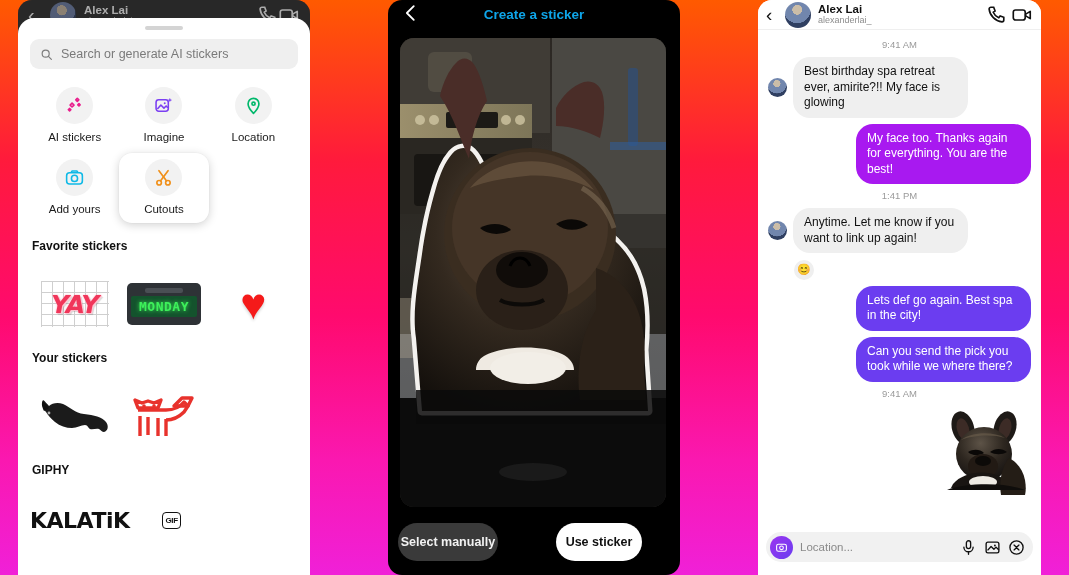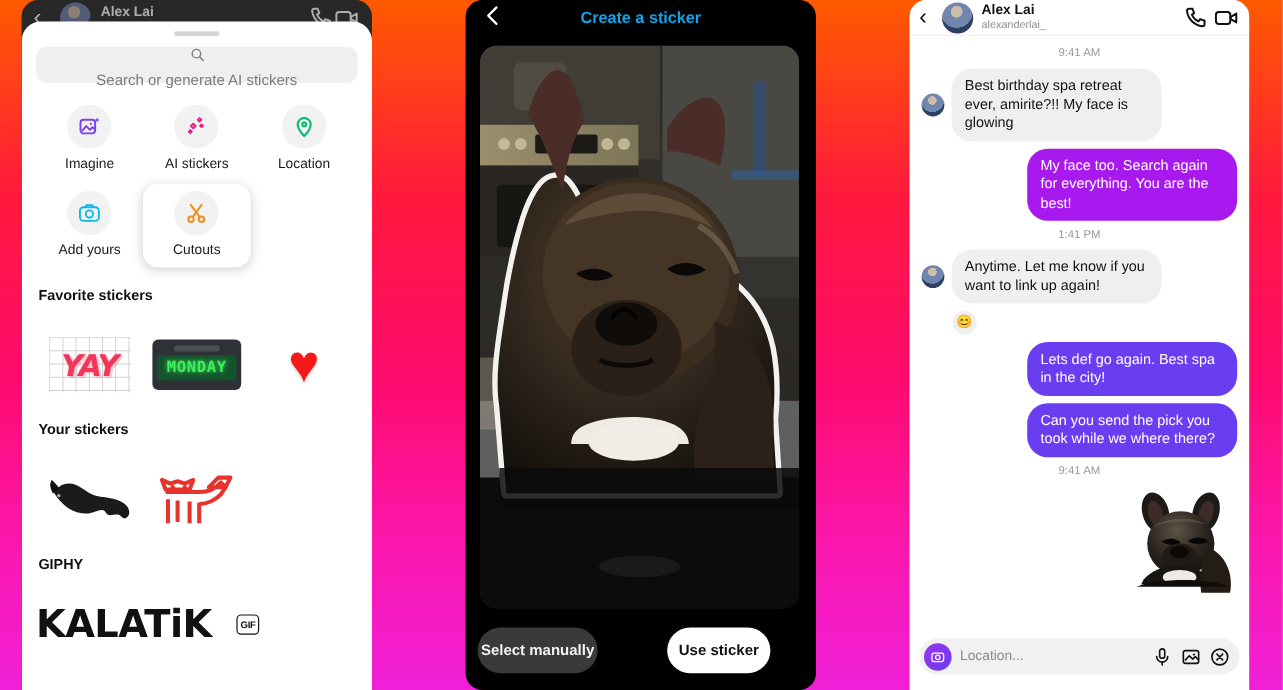--- a/index.html
+++ b/index.html
@@ -35,21 +35,21 @@
   .dim-ic svg { width: 100%; height: 100%; display: block; }
 
   .sheet {
     position: absolute; left: 0; right: 0; top: 18px; bottom: 0;
     background: #fff; border-radius: 16px 16px 0 0;
     padding: 0 12px; overflow: hidden;
   }
   .grabber { width: 38px; height: 4px; border-radius: 3px; background: #d4d4d4; margin: 8px auto 9px; }
   .searchbar {
     height: 30px; background: #efefef; border-radius: 9px;
-    display: flex; align-items: center; padding: 0 10px; gap: 8px; flex-direction: column;
+    display: flex; align-items: center; padding: 0 10px; gap: 8px;
   }
   .searchbar svg { width: 13px; height: 13px; color: #7d7d7d; flex: none; }
   .search-ph { font-size: 12.5px; color: #7a7a7a; }
 
   .tile-grid {
     margin-top: 12px; display: grid; grid-template-columns: repeat(3, 1fr);
     row-gap: 2px; position: relative;
   }
   .tile { display: flex; flex-direction: column; align-items: center; padding: 6px 0 8px; border-radius: 13px; }
   .tile.selected { background: #fff; box-shadow: 0 2px 10px rgba(0,0,0,.18), 0 0 0 .5px rgba(0,0,0,.03); }
@@ -85,21 +85,21 @@
     letter-spacing: .5px; text-shadow: 0 0 4px #3df05a;
   }
   
   .heart { font-size: 44px; line-height: 1; color: #f51a1a; text-shadow: 0 2px 3px rgba(0,0,0,.18); }
 
   
   .dogsil { width: 78px; height: 48px; }
   .catred { width: 68px; height: 60px; }
 
   .giphy-row { display: grid; grid-template-columns: repeat(3, 1fr); align-items: center; margin-top: 12px; }
-  .kalatik { font-family: "DejaVu Sans", sans-serif; font-size: 32px; font-weight: 700; letter-spacing: -.5px; color: #111; }
+  .kalatik { font-family: "DejaVu Sans", sans-serif; font-size: 22px; font-weight: 700; letter-spacing: -.5px; color: #111; }
   .gifbadge {
     width: 19px; height: 17px; border: 1.6px solid #111; border-radius: 4px;
     display: flex; align-items: center; justify-content: center;
     font-size: 8px; font-weight: 700; color: #111; letter-spacing: -.3px;
   }
 
   
   #phone-create {
     position: absolute; left: 388px; top: 0; width: 292px; height: 575px;
     background: #000; border-radius: 14px; overflow: hidden;
@@ -213,43 +213,43 @@
 
       <div class="searchbar">
         <svg viewBox="0 0 24 24" fill="none" stroke="currentColor" stroke-width="2.2" stroke-linecap="round">
           <circle cx="10.5" cy="10.5" r="6.5"></circle>
             <path d="M15.5 15.5L21 21"></path>
         </svg>
         <span class="search-ph">Search or generate AI stickers</span>
       </div>
 
       <div class="tile-grid">
+
+        <div class="tile">
+          <div class="tile-circle">
+            <svg viewBox="0 0 24 24" fill="none" stroke="#e91e8c" stroke-width="1.9" stroke-linejoin="round">
+              <path d="M7 11.5l2.2-2.2L11.4 11.5 9.2 13.7z"></path>
+              <path d="M13.5 5.6l1.7-1.7 1.7 1.7-1.7 1.7z"></path>
+              <path d="M15.8 11.2l1.3-1.3 1.3 1.3-1.3 1.3z"></path>
+              <path d="M5 16.8l1.4-1.4 1.4 1.4L6.4 18.2z"></path>
+            </svg>
+          </div>
+          <div class="tile-label">AI stickers</div>
+        </div>
 
         <div class="tile">
           <div class="tile-circle">
             <svg viewBox="0 0 24 24" fill="none" stroke="#7b3ff2" stroke-width="1.8" stroke-linejoin="round">
               <rect x="3.5" y="5.5" width="14" height="13" rx="3"></rect>
               <path d="M5 16l4-4.5 3.5 3.5 2.5-2.5 2 2"></path>
               <circle cx="13.4" cy="9.4" r="1.1" fill="#7b3ff2" stroke="none"></circle>
               <path d="M19.3 3.2l.7 1.9 1.9.7-1.9.7-.7 1.9-.7-1.9-1.9-.7 1.9-.7z" fill="#7b3ff2" stroke="none"></path>
             </svg>
           </div>
           <div class="tile-label">Imagine</div>
-        </div>
-
-        <div class="tile">
-          <div class="tile-circle">
-            <svg viewBox="0 0 24 24" fill="none" stroke="#e91e8c" stroke-width="1.9" stroke-linejoin="round">
-              <path d="M7 11.5l2.2-2.2L11.4 11.5 9.2 13.7z"></path>
-              <path d="M13.5 5.6l1.7-1.7 1.7 1.7-1.7 1.7z"></path>
-              <path d="M15.8 11.2l1.3-1.3 1.3 1.3-1.3 1.3z"></path>
-              <path d="M5 16.8l1.4-1.4 1.4 1.4L6.4 18.2z"></path>
-            </svg>
-          </div>
-          <div class="tile-label">AI stickers</div>
         </div>
 
         <div class="tile">
           <div class="tile-circle">
             <svg viewBox="0 0 24 24" fill="none" stroke="#00b86b" stroke-width="1.9" stroke-linejoin="round">
               <path d="M12 21s6.2-6.3 6.2-11A6.2 6.2 0 0 0 5.8 10c0 4.7 6.2 11 6.2 11z"></path>
               <circle cx="12" cy="9.9" r="1.8"></circle>
             </svg>
           </div>
           <div class="tile-label">Location</div>
@@ -444,21 +444,21 @@
 
     <div class="thread">
       <div class="stamp">9:41 AM</div>
 
       <div class="msg-row">
         <div class="mini-avatar"></div>
         <div class="bubble in">Best birthday spa retreat ever, amirite?!! My face is glowing</div>
       </div>
 
       <div class="msg-row out">
-        <div class="bubble out" style="background:#a819f0">My face too. Search again for everything. You are the best!</div>
+        <div class="bubble out" style="background:#a819f0">My face too. Thanks again for everything. You are the best!</div>
       </div>
 
       <div class="stamp">1:41 PM</div>
 
       <div class="msg-row">
         <div class="mini-avatar"></div>
         <div class="bubble in">Anytime. Let me know if you want to link up again!</div>
       </div>
       <div class="reaction">😊</div>
 

